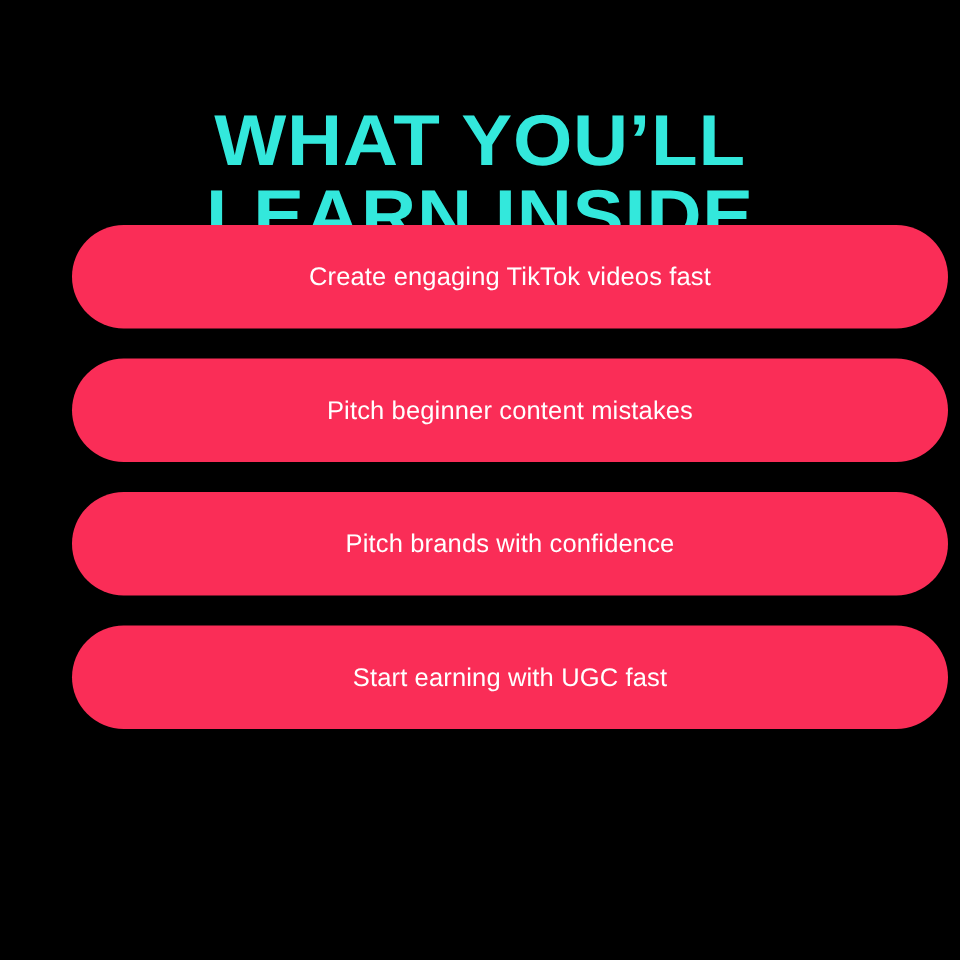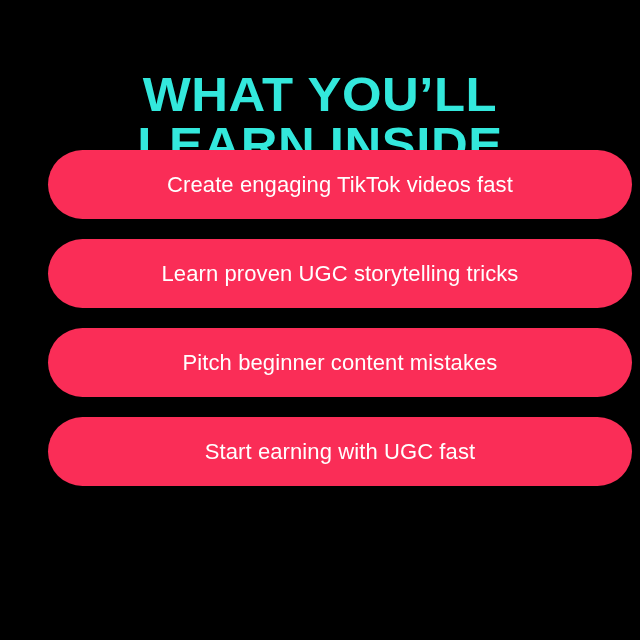--- a/index.html
+++ b/index.html
@@ -68,21 +68,21 @@
     display: flex;
     align-items: center;
     justify-content: center;
     box-sizing: border-box;
     padding: 0 18px;
   }
   .pill-label {
     color: #FFFFFF;
     font-family: "Liberation Sans", sans-serif;
     font-weight: 400;
-    font-size: 22px;
+    font-size: 17px;
     line-height: 30px;
     letter-spacing: 0.1px;
     white-space: nowrap;
     text-align: center;
   }
 </style>
 </head>
 <body>
 
 <div id="poster">
@@ -91,28 +91,28 @@
     <span class="heading-line" id="heading-line-1">WHAT YOU’LL</span>
     <span class="heading-line" id="heading-line-2">LEARN INSIDE</span>
   </div>
 
   <div id="pill-list">
 
     <div class="pill">
       <span class="pill-label">Create engaging TikTok videos fast</span>
     </div>
 
-    <div class="pill">
-      <span class="pill-label">Learn proven UGC storytelling tricks</span>
-    </div>
 
     <div class="pill">
       <span class="pill-label">Pitch beginner content mistakes</span>
     </div>
 
+    <div class="pill">
+      <span class="pill-label">Pitch brands with confidence</span>
+    </div>
 
     <div class="pill">
       <span class="pill-label">Start earning with UGC fast</span>
     </div>
 
   </div>
 
 </div>
 
 </body></html>

